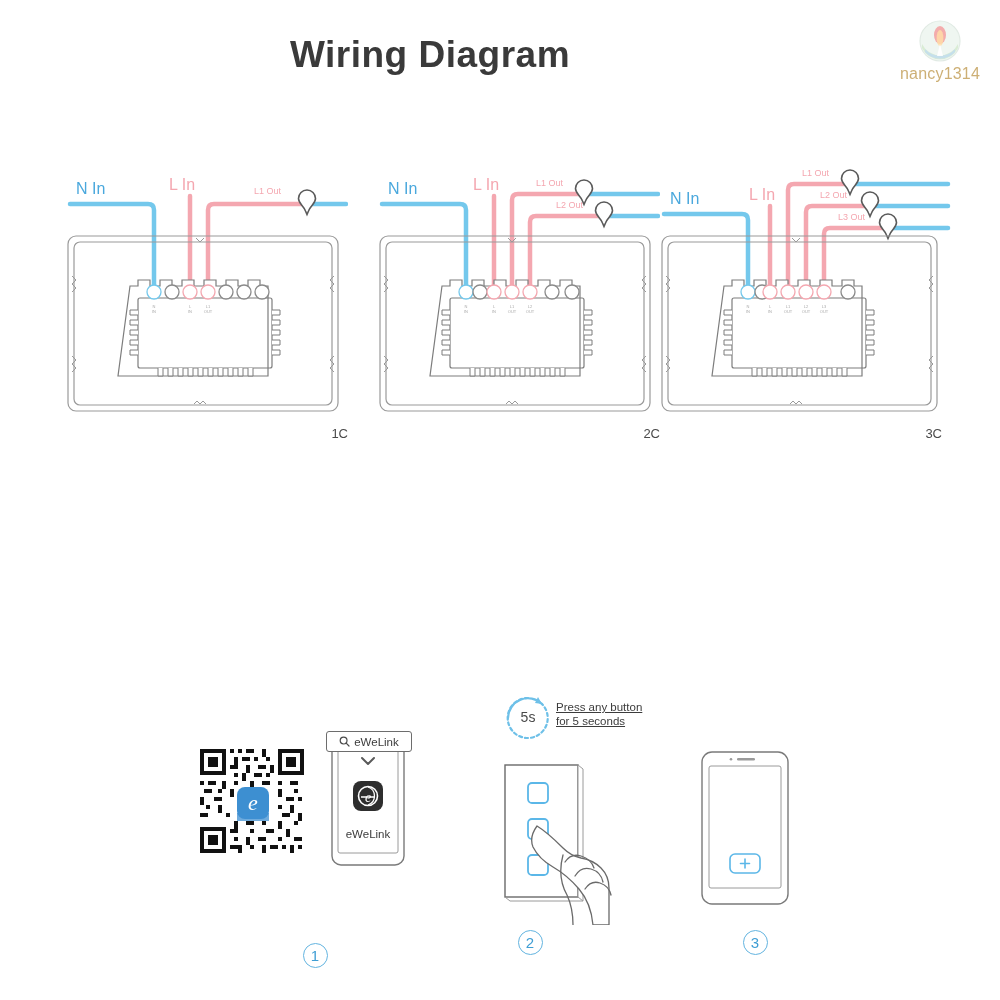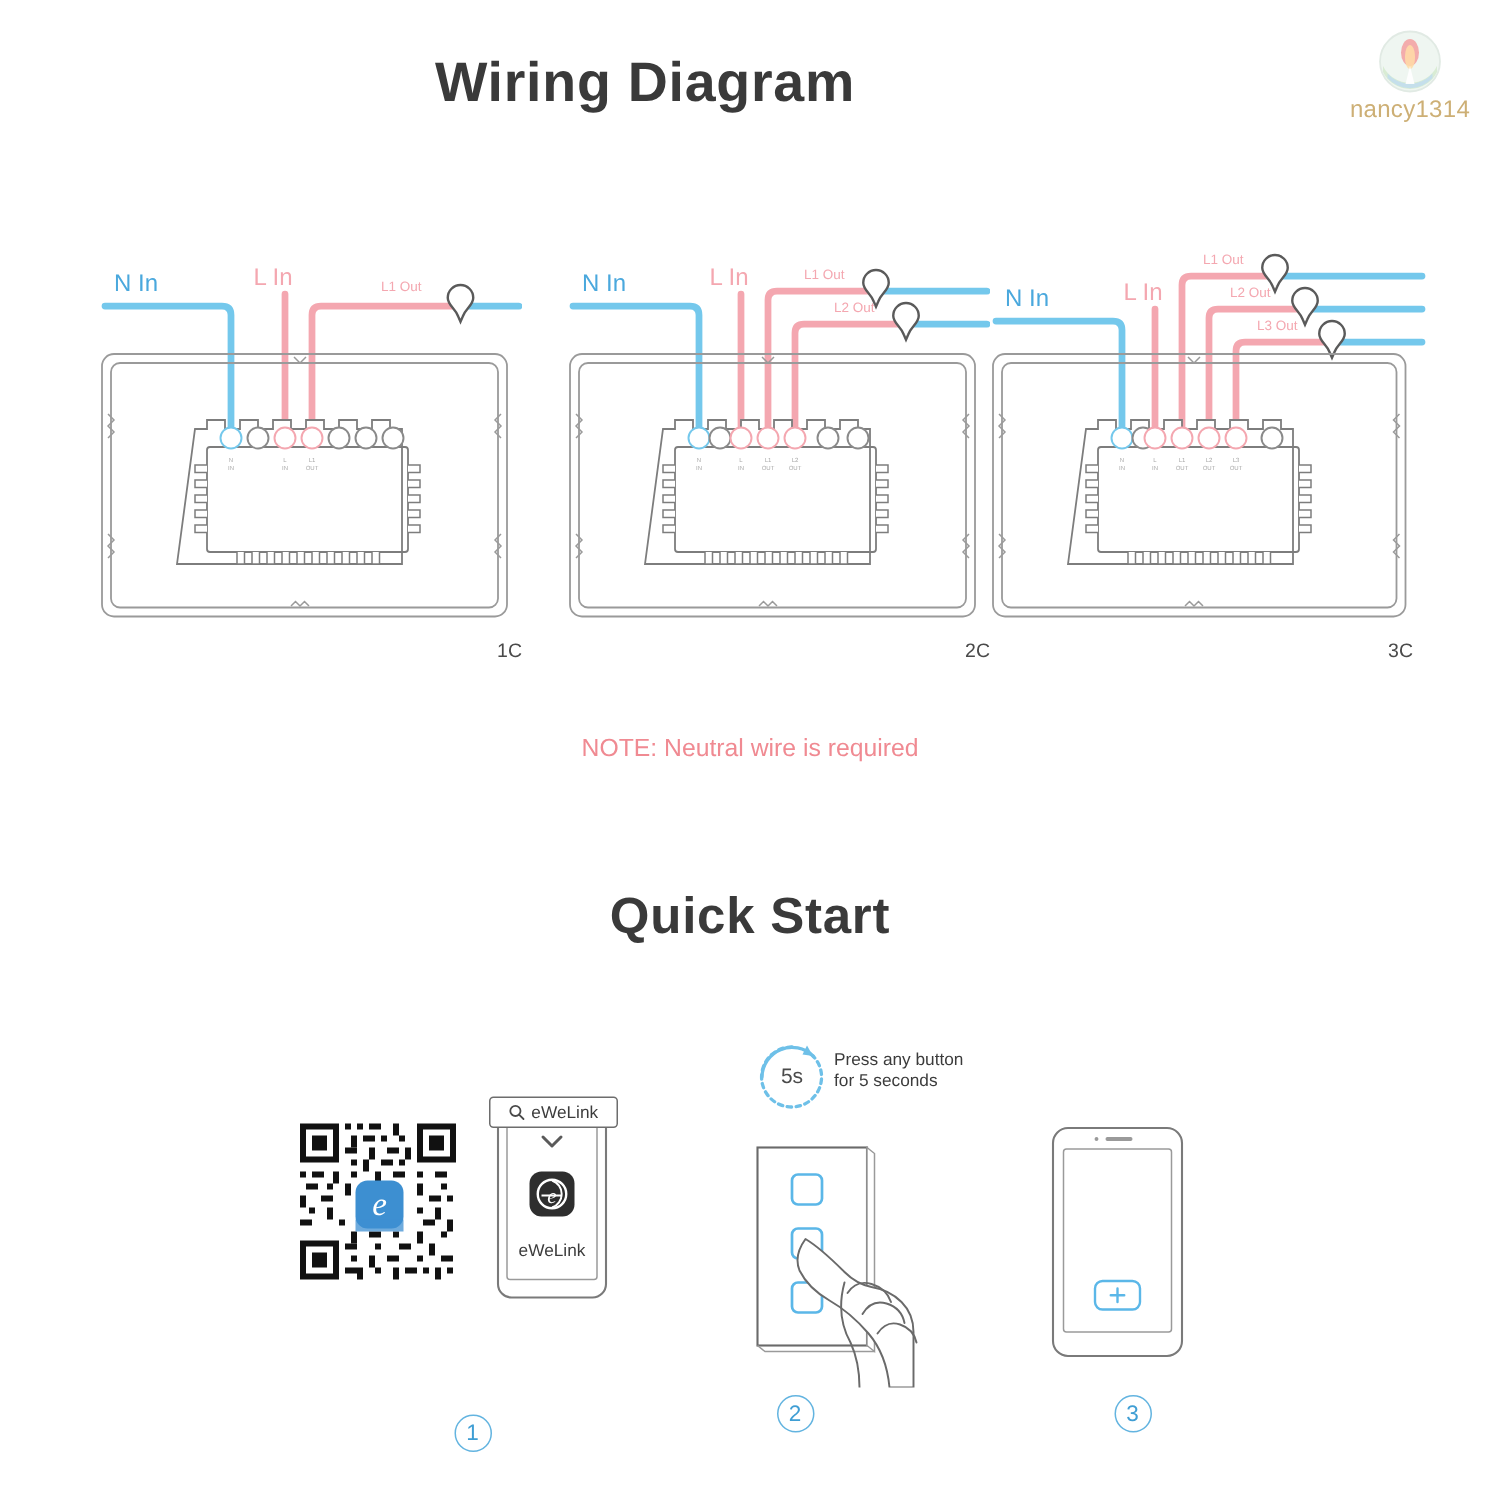--- a/index.html
+++ b/index.html
@@ -81,21 +81,21 @@
     width: 16px; height: 10px;
   }
 
   .app-label {
     position: absolute; width: 100%; text-align: center;
     font-size: 11.5px; color: #3c3c3c;
   }
 
   .press-text {
     position: absolute; left: 556px; top: 700px;
-    font-size: 11.5px; color: #3c3c3c; line-height: 14px;
+    font-size: 11.5px; color: #3c3c3c; line-height: 14px; text-decoration: underline;
   }
   .fivesec {
     position: absolute; left: 508px; top: 697px;
     width: 40px; height: 40px;
   }
   .fivesec .lbl {
     position: absolute; left: 0; top: 0; width: 40px; height: 40px;
     display: flex; align-items: center; justify-content: center;
     font-size: 14px; color: #4a4a4a;
   }
@@ -312,23 +312,21 @@
 
       <text x="18" y="36" fill="#4aa8dd" font-size="16" font-family="Liberation Sans, sans-serif">N In</text>
       <text x="110" y="32" fill="#f4a7b0" font-size="16" font-family="Liberation Sans, sans-serif" text-anchor="middle">L In</text>
       <text x="150" y="8" fill="#f4a7b0" font-size="9" font-family="Liberation Sans, sans-serif">L1 Out</text>
       <text x="168" y="30" fill="#f4a7b0" font-size="9" font-family="Liberation Sans, sans-serif">L2 Out</text>
       <text x="186" y="52" fill="#f4a7b0" font-size="9" font-family="Liberation Sans, sans-serif">L3 Out</text>
     </svg>
     <div class="dia-caption">3C</div>
   </div>
 
-  <div class="note">NOTE: Neutral wire is required</div>
-
-  <div class="h-quick">Quick Start</div>
+
 
   <div class="qs-step" style="left:190px; top:725px; width:250px; height:200px;">
     <svg width="250" height="200" viewBox="0 0 250 200">
 
       <g fill="#111111">
         <rect x="8" y="22" width="108" height="108" fill="#ffffff"></rect>
 
         <rect x="10" y="24" width="26" height="26"></rect>
           <rect x="14" y="28" width="18" height="18" fill="#fff"></rect>
           <rect x="18" y="32" width="10" height="10"></rect>

